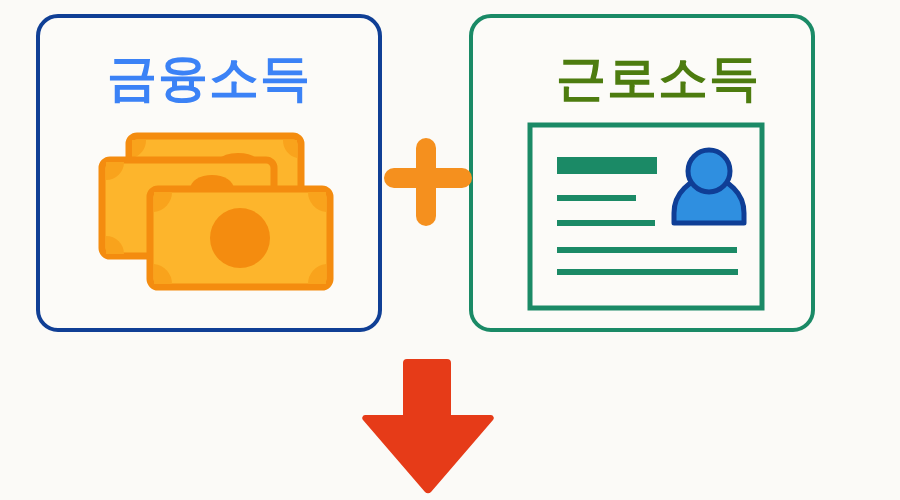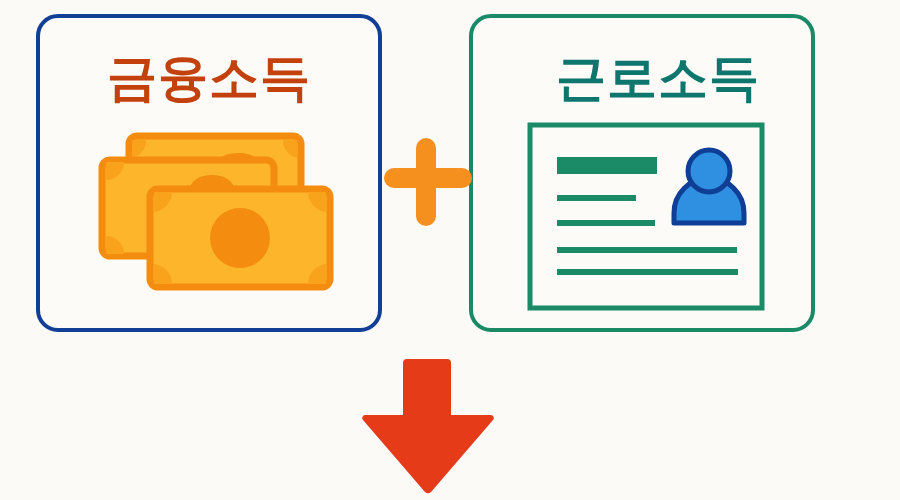--- a/index.html
+++ b/index.html
@@ -19,22 +19,22 @@
     }
     #card-financial { left: 36px; border: 4px solid #103f95; }
     #card-earned { left: 469px; border: 4px solid #1a8a66; }
     .card-title {
       position: absolute; top: 30px; left: 0; right: 0;
       text-align: center;
       font-size: 50px; font-weight: bold;
       letter-spacing: 1px;
       line-height: 60px;
     }
-    #card-financial .card-title { color: #c2410c; }
-    #card-earned .card-title { color: #0f766e; padding-left: 32px; }
+    #card-financial .card-title { color: #3b82f6; }
+    #card-earned .card-title { color: #4d7c0f; padding-left: 32px; }
     .illustration { position: absolute; left: 0; top: 0; }
     .plus {
       position: absolute; left: 380px; top: 134px;
       width: 96px; height: 96px;
     }
     .arrow {
       position: absolute; left: 355px; top: 355px;
       width: 145px; height: 140px;
     }
   </style>

